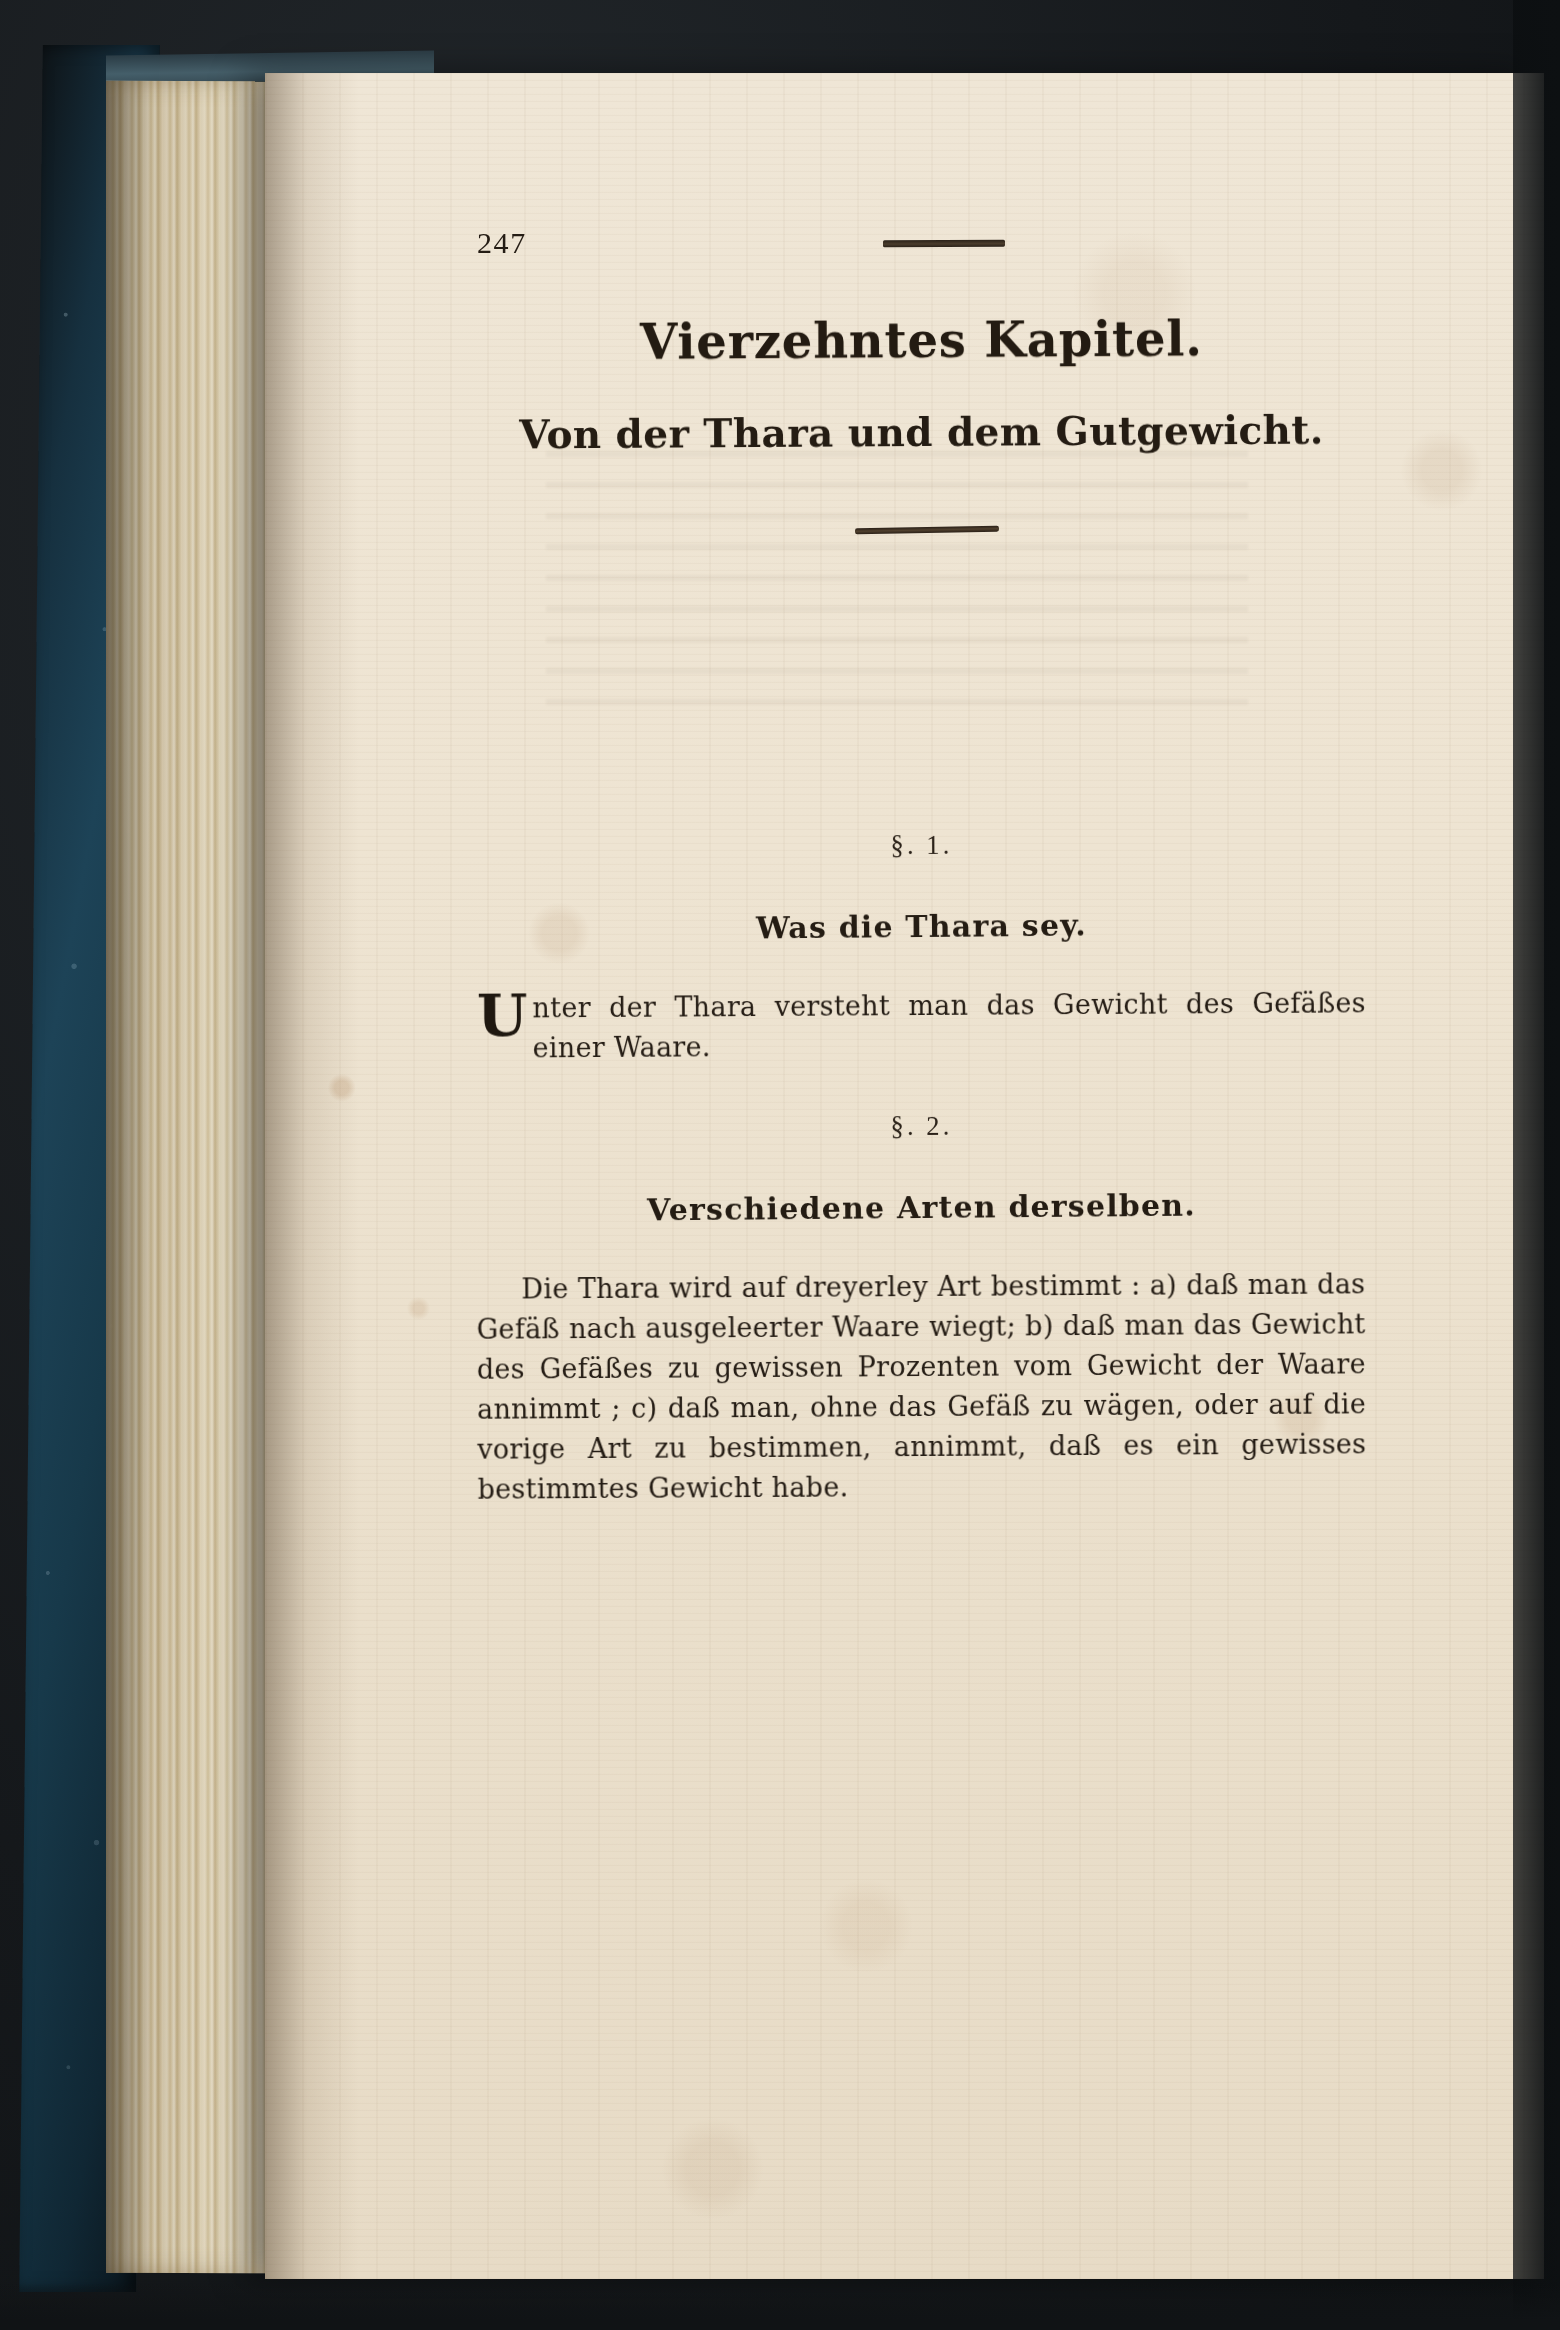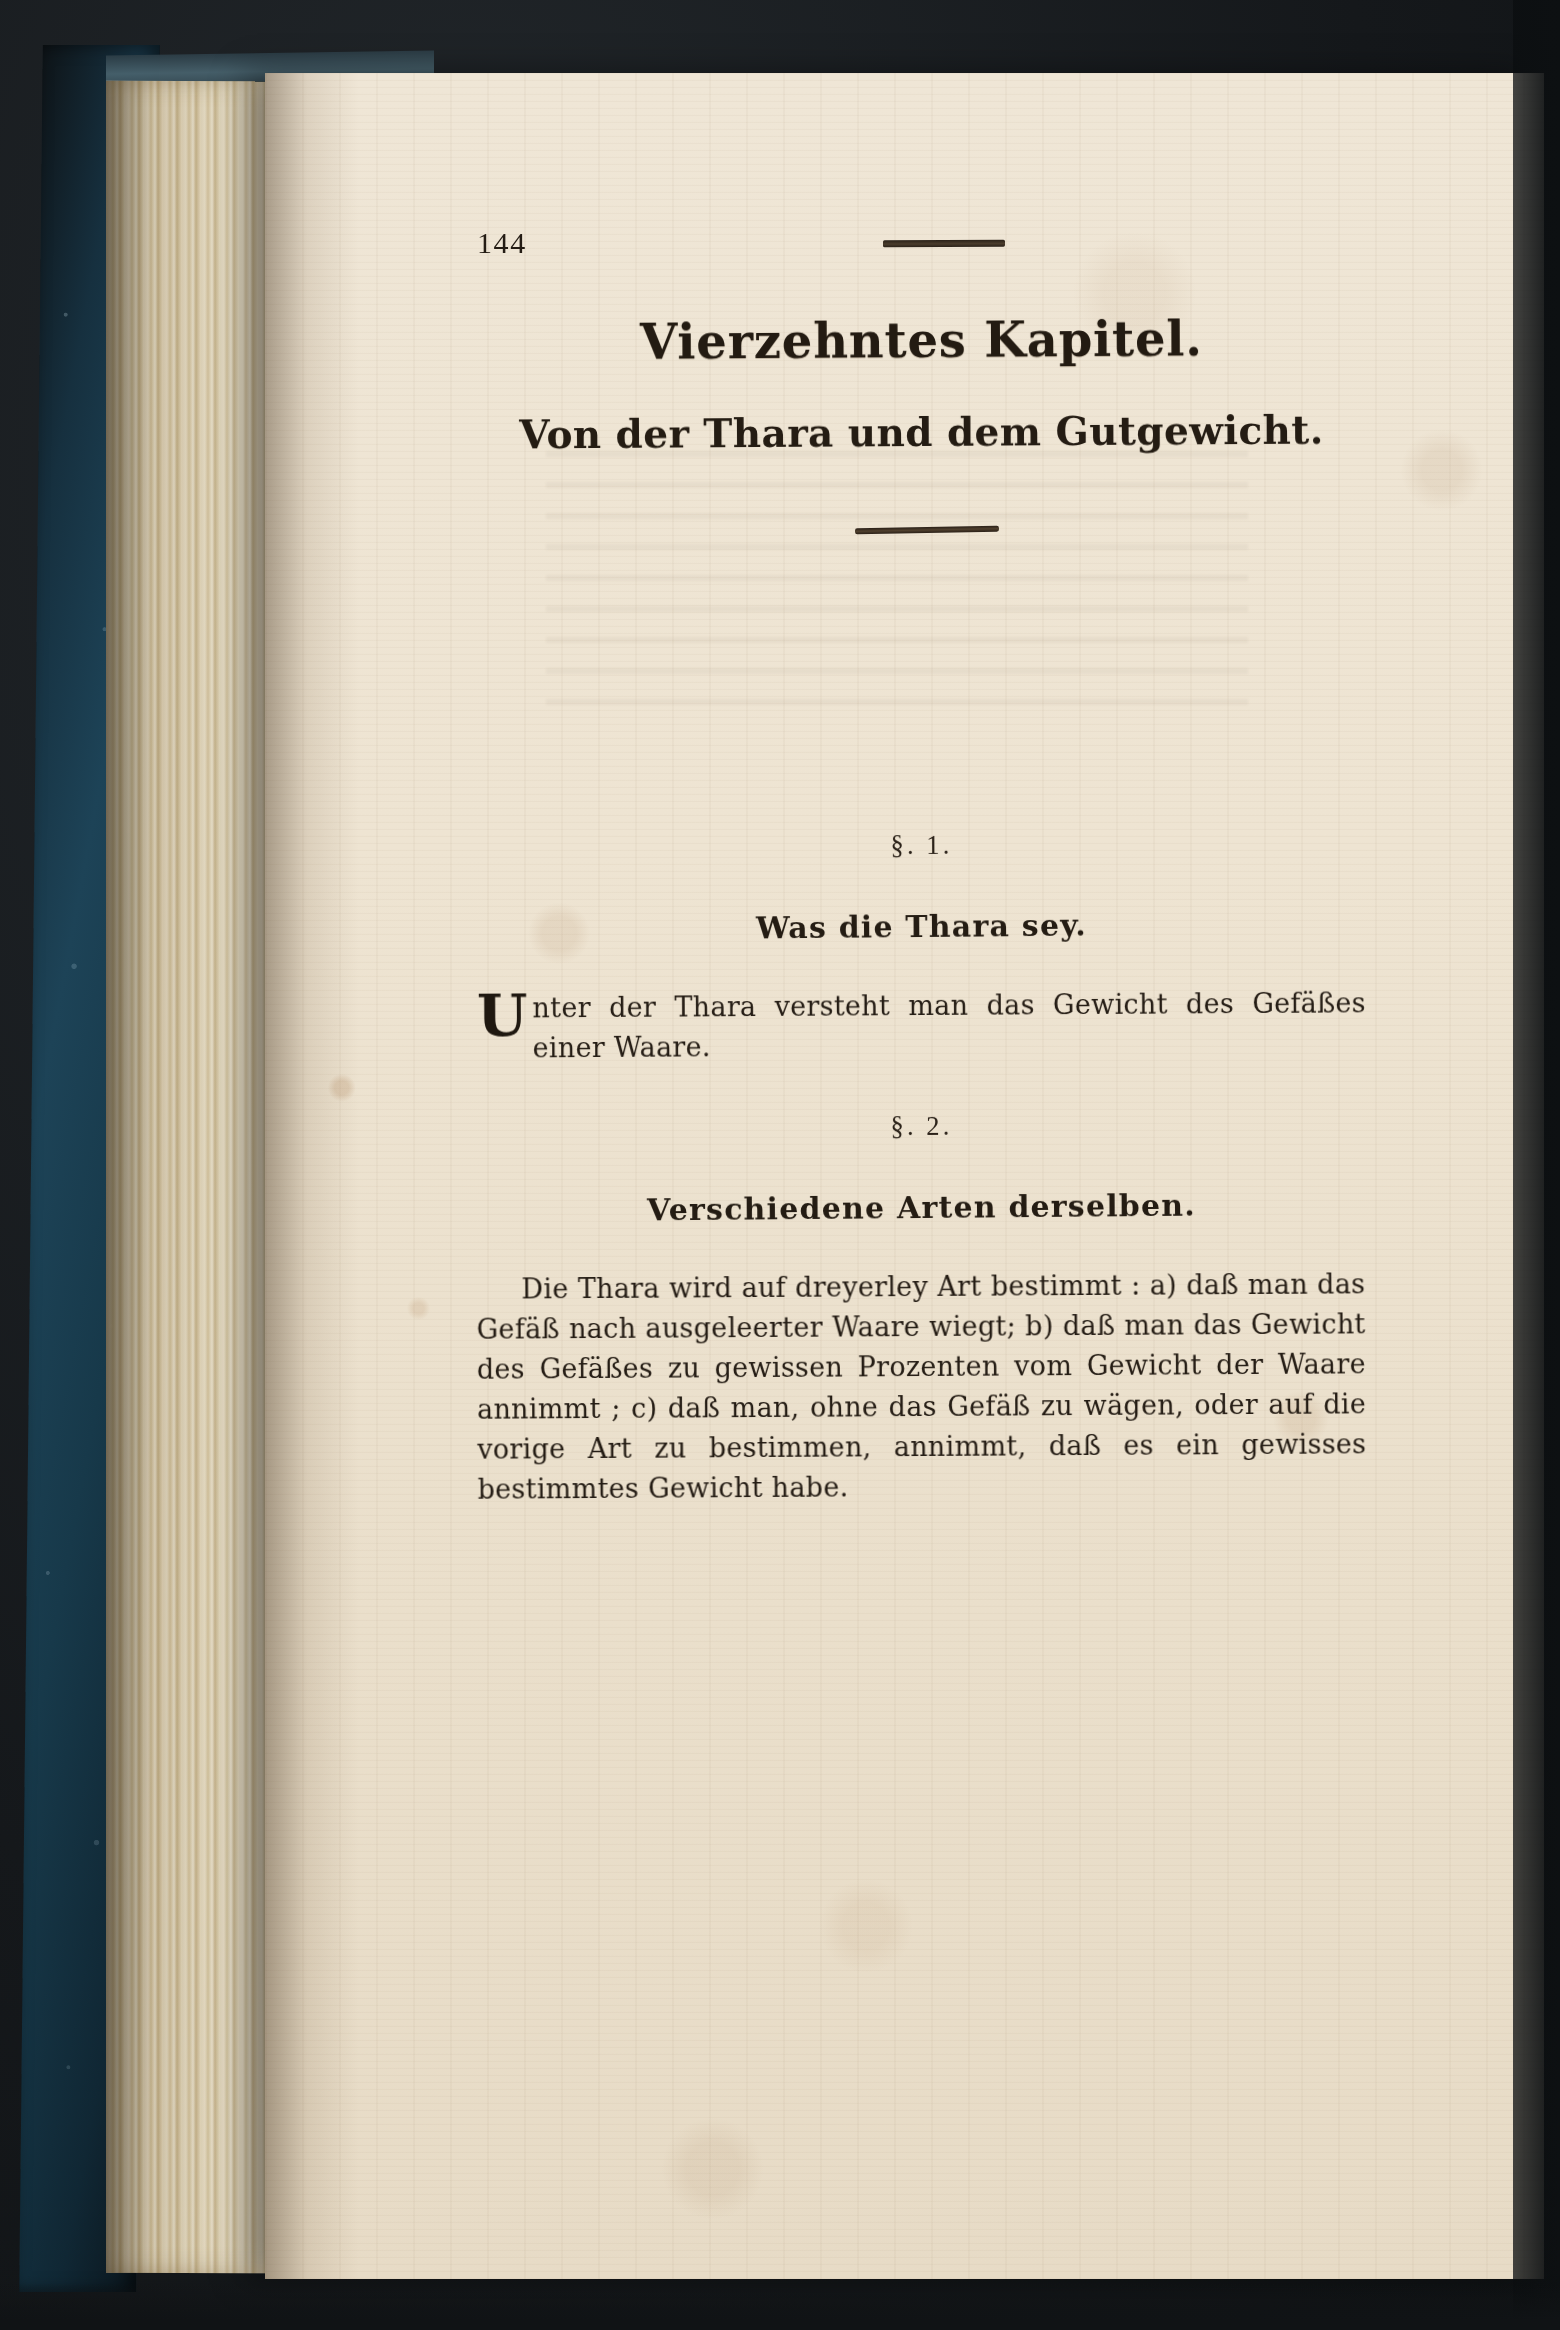--- a/index.html
+++ b/index.html
@@ -302,21 +302,21 @@
     <div class="page">
       <div class="page-laid"></div>
       <div class="page-chain"></div>
       <div class="page-showthrough"></div>
       <div class="page-stains"></div>
       <div class="page-gutter"></div>
 
       <div class="type-area">
 
         <div class="folio-row">
-          <div class="folio soft">144</div>
+          <div class="folio soft">247</div>
           <div class="folio-rule"></div>
         </div>
 
         <div class="chapter-title soft">Vierzehntes Kapitel.</div>
         <div class="chapter-subtitle soft">Von der Thara und dem Gutgewicht.</div>
 
         <div class="rule-wrap">
           <div class="rule-short"></div>
         </div>
 

